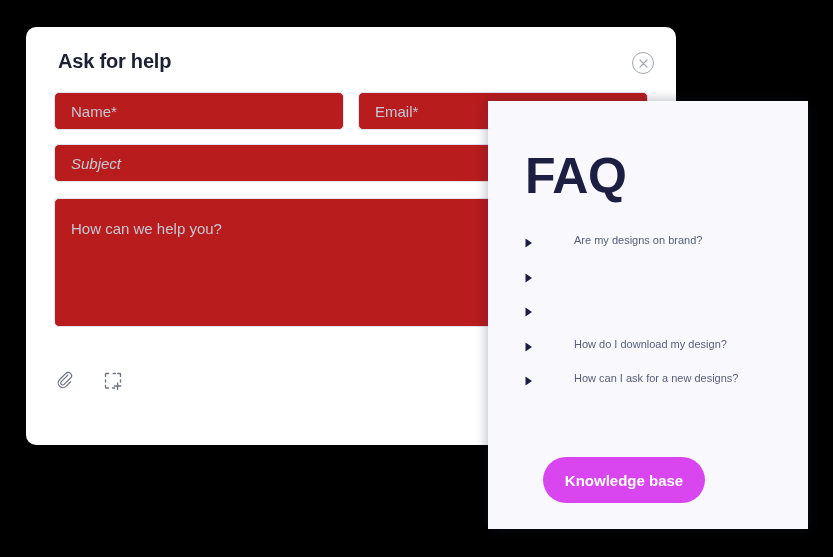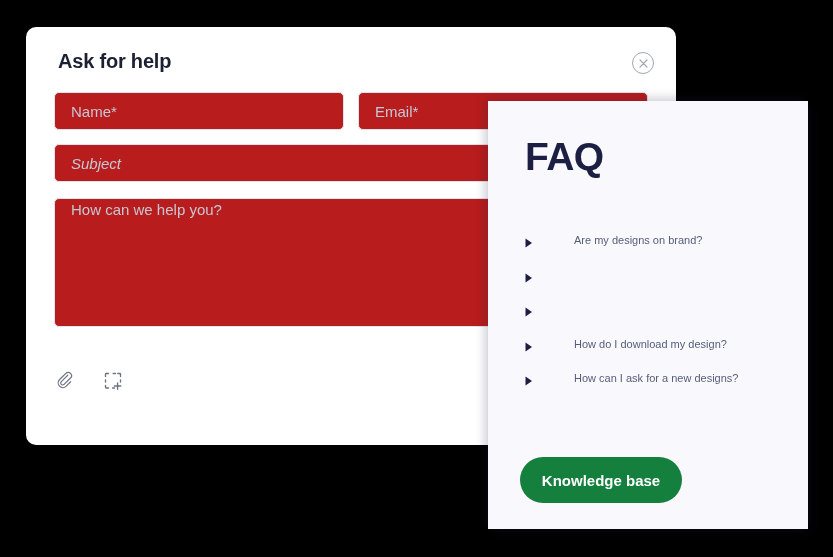--- a/index.html
+++ b/index.html
@@ -85,21 +85,21 @@
     top: 117px;
     width: 594px;
     height: 38px;
     font-style: italic;
   }
   #message-input {
     left: 28px;
     top: 171px;
     width: 594px;
     height: 129px;
-    padding: 0 16px;
+    padding: 19px 16px;
     resize: none;
     line-height: 1.4;
   }
 
   #attach-row {
     position: absolute;
     left: 28px;
     top: 344px;
     display: flex;
     align-items: center;
@@ -123,22 +123,22 @@
     height: 428px;
     background: #f9f9fd;
     box-shadow: -3px -3px 10px rgba(40, 45, 80, 0.18),
                  3px 4px 12px rgba(40, 45, 80, 0.18);
     box-sizing: border-box;
   }
 
   #faq-title {
     position: absolute;
     left: 37px;
-    top: 36px;
-    font-size: 39px;
+    top: 50px;
+    font-size: 50px;
     font-weight: bold;
     color: #1d1f42;
     letter-spacing: -0.5px;
     line-height: 1;
   }
 
   #faq-list {
     position: absolute;
     left: 37px;
     top: 133px;
@@ -162,26 +162,26 @@
   .faq-arrow svg { display: block; }
   .faq-label {
     font-size: 11px;
     color: #555d7a;
     line-height: 1.2;
     margin-left: 28px;
   }
 
   #knowledge-base-button {
     position: absolute;
-    left: 32px;
+    left: 55px;
     top: 356px;
     width: 162px;
     height: 46px;
     border-radius: 23px;
-    background: #15803d;
+    background: #d946ef;
     color: #ffffff;
     font-size: 15px;
     font-weight: bold;
     font-family: "Liberation Sans", sans-serif;
     border: none;
     cursor: pointer;
     display: flex;
     align-items: center;
     justify-content: center;
   }

